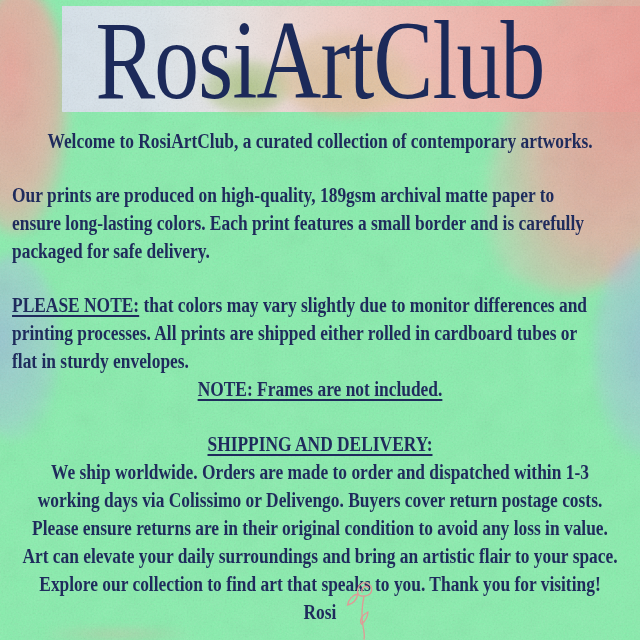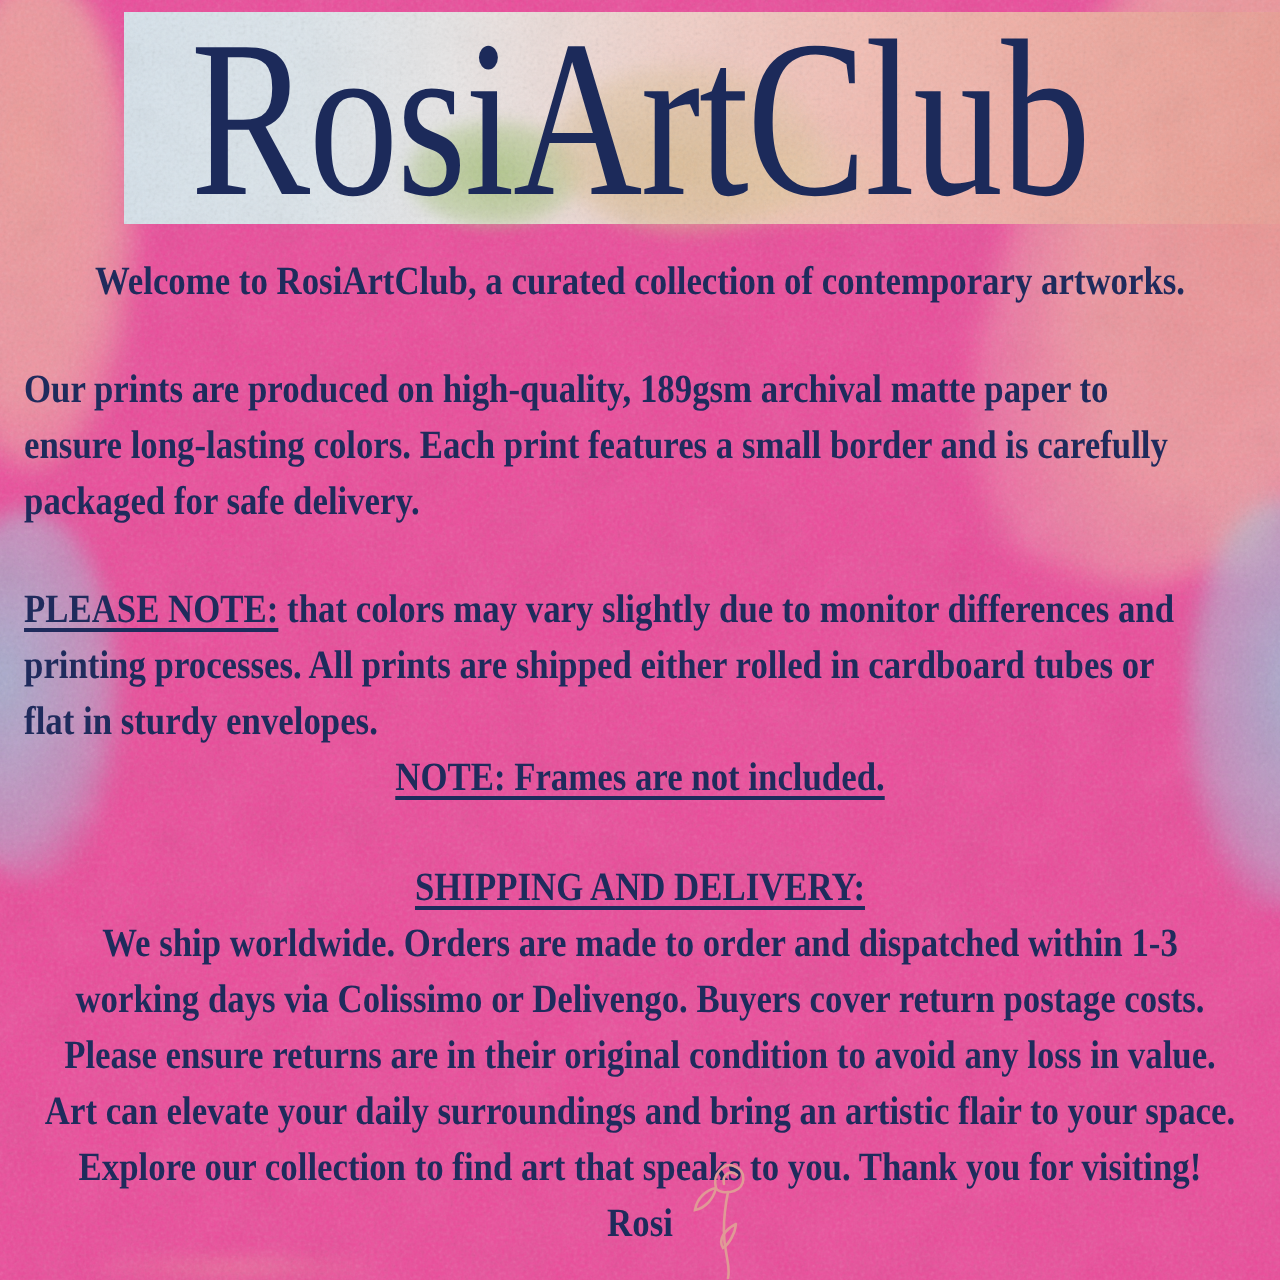--- a/index.html
+++ b/index.html
@@ -1,18 +1,18 @@
 <!DOCTYPE html>
 <html><head>
 <meta charset="utf-8">
 <style>
   html,body{margin:0;padding:0;background:#777;}
   .canvas{
     position:relative;width:640px;height:640px;overflow:hidden;
-    background:#ec4899;
+    background:#86efac;
     font-family:"Liberation Serif", serif;
   }
   
   .wash{position:absolute;pointer-events:none;}
   .band{
     left:62px;top:6px;width:578px;height:106px;
     background:linear-gradient(90deg,#d7e3ec 0%,#dde6ec 16%,#e9e7e7 28%,
       #f2d2ca 46%,#f4bcb2 64%,#f0a99f 82%,#ec9a91 100%);
   }
   .pink-left{

